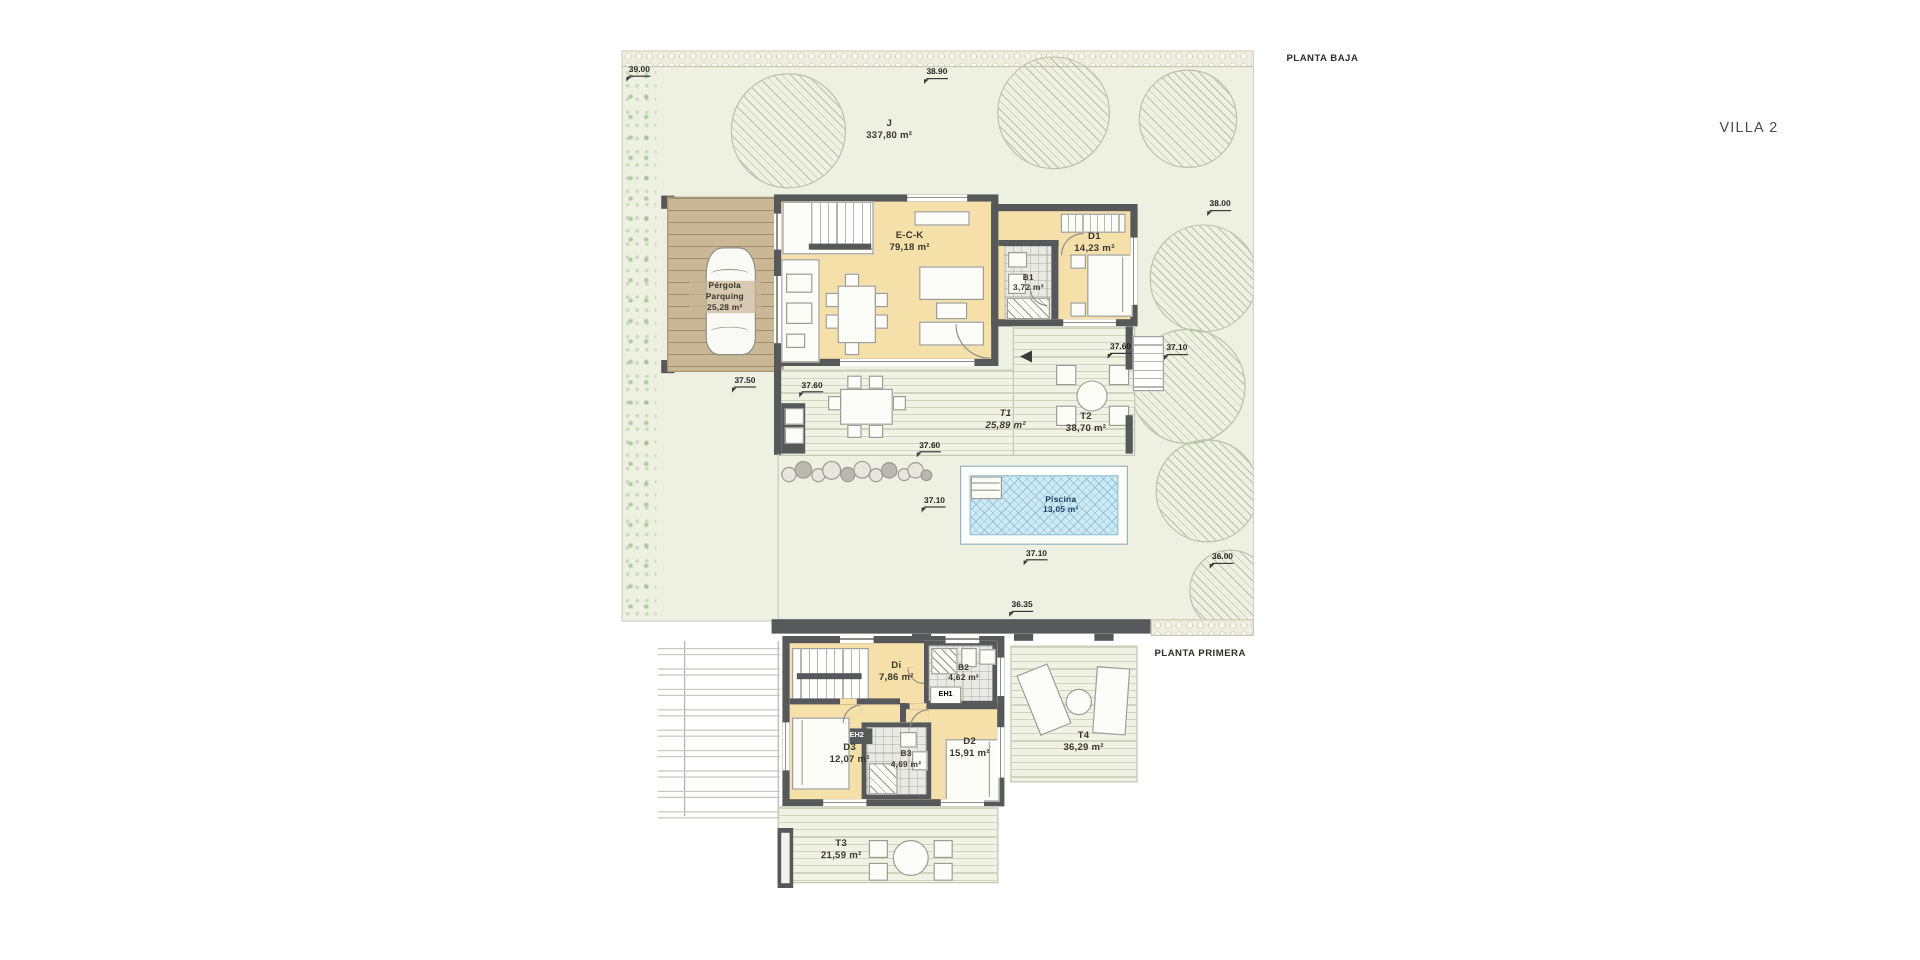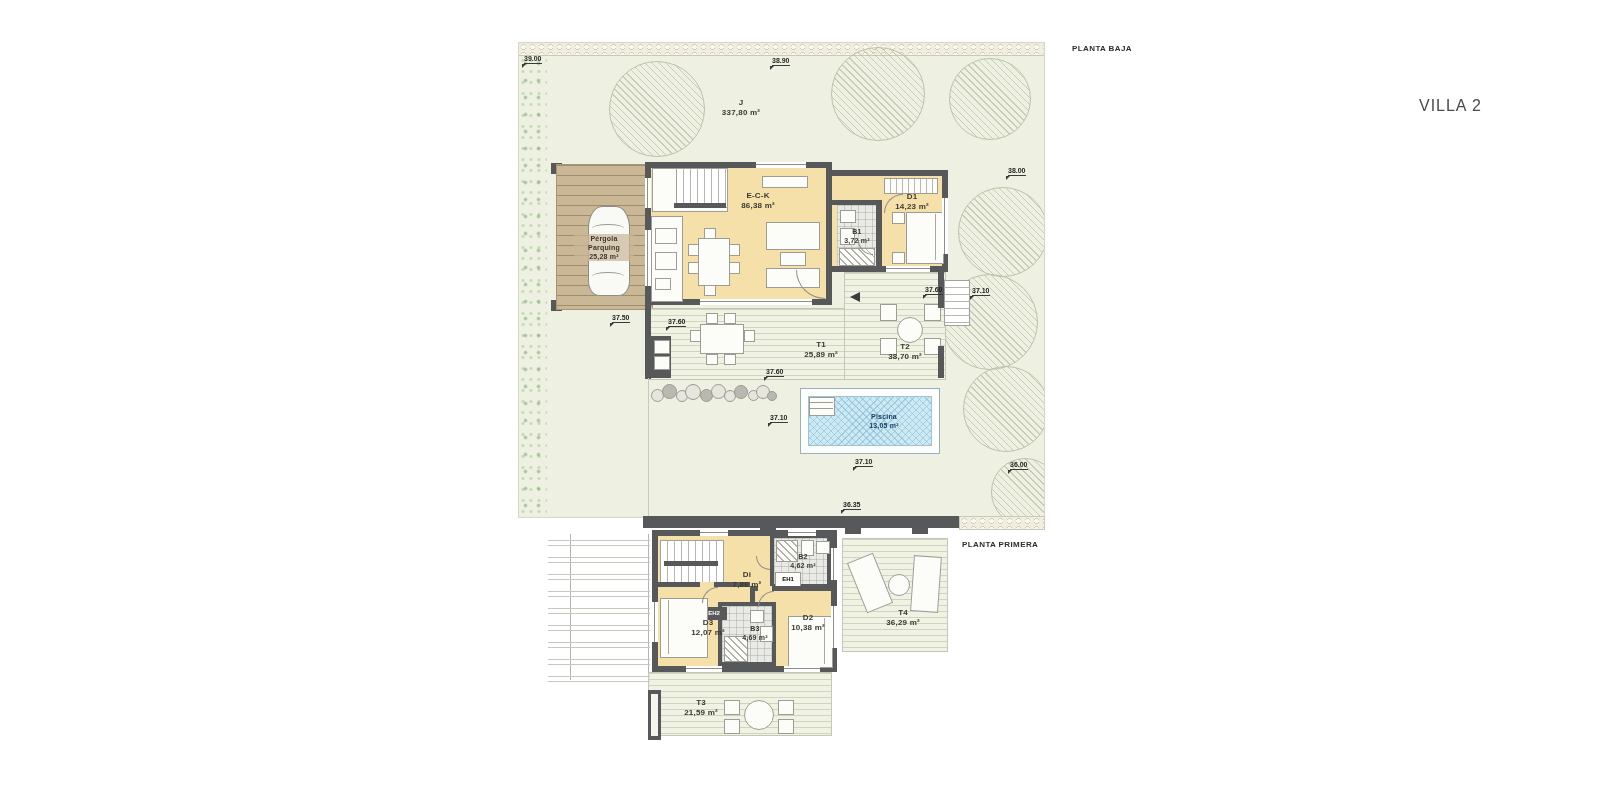--- a/index.html
+++ b/index.html
@@ -54,21 +54,21 @@
        border-radius:100% 0 0 0;}
   .tri-left{position:absolute;width:0;height:0;border-top:5px solid transparent;
        border-bottom:5px solid transparent;border-right:10px solid #3c3c3c;}
   .circle{border-radius:50%;}
   .winH{position:absolute;height:6px;background:linear-gradient(to bottom,#fff 0 2px,#8e8e88 2px 3px,#fff 3px 6px);}
   .winV{position:absolute;width:6px;background:linear-gradient(to right,#fff 0 2px,#8e8e88 2px 3px,#fff 3px 6px);}
 
   
   .title-block{position:absolute;text-align:right;color:#404042;}
   .title1{font-size:21px;font-weight:bold;letter-spacing:1.6px;line-height:24px;}
-  .title2{font-size:16px;letter-spacing:1px;line-height:22px;color:#4a4a4c;}
+  .title2{font-size:12px;letter-spacing:1px;line-height:22px;color:#4a4a4c;}
   .floor-tag{position:absolute;font-size:8px;font-weight:bold;color:#2e2e2c;letter-spacing:.4px;}
   .rlabel{position:absolute;width:60px;font-size:8px;font-weight:bold;color:#3a382f;
           text-align:center;line-height:10px;letter-spacing:.2px;}
   .rlabel.small{font-size:7px;line-height:9px;}
   .rlabel.navy{color:#1d3e63;}
   .closet-label{position:absolute;font-size:6px;font-weight:bold;text-align:center;line-height:13px;}
   .dim{position:absolute;font-size:7px;font-weight:bold;color:#1f1f1f;line-height:7px;
        border-bottom:1px solid #3a3a3a;padding-bottom:1px;}
   .dim::after{content:"";position:absolute;left:-2px;bottom:-5px;width:0;height:0;
        border-top:4px solid #3a3a3a;border-right:4px solid transparent;}
@@ -185,31 +185,31 @@
   <div class="white-box" style="left:880px;top:338px;width:15px;height:15px;"></div>
   <div class="white-box" style="left:924px;top:338px;width:15px;height:15px;"></div>
   <div class="white-box circle" style="left:897px;top:317px;width:24px;height:24px;"></div>
   <div class="wall" style="left:938px;top:272px;width:6px;height:36px;"></div>
   <div class="wall" style="left:938px;top:346px;width:6px;height:32px;"></div>
   <div class="stairsH" style="left:944px;top:280px;width:24px;height:44px;"></div>
   <div class="tri-left" style="left:850px;top:292px;"></div>
 
   <div class="rlabel" style="left:728px;top:191px;">
     <div>E-C-K</div>
-    <div>86,38 m²</div>
+    <div>79,18 m²</div>
   </div>
   <div class="rlabel" style="left:882px;top:192px;">
     <div>D1</div>
     <div>14,23 m²</div>
   </div>
   <div class="rlabel small" style="left:835px;top:227px;width:44px;">
     <div>B1</div>
     <div>3,72 m²</div>
   </div>
-  <div class="rlabel" style="left:791px;top:340px;">
+  <div class="rlabel" style="left:808px;top:340px;font-style:italic;">
     <div>T1</div>
     <div>25,89 m²</div>
   </div>
   <div class="rlabel" style="left:875px;top:342px;">
     <div>T2</div>
     <div>38,70 m²</div>
   </div>
 
   <div class="thin" style="left:648px;top:378px;width:1px;height:138px;"></div>
   <div class="pool-outer" style="left:800px;top:388px;width:138px;height:64px;"></div>
@@ -281,31 +281,31 @@
 
   <div class="deck" style="left:648px;top:672px;width:182px;height:62px;"></div>
   <div class="white-box" style="left:724px;top:700px;width:14px;height:13px;"></div>
   <div class="white-box" style="left:778px;top:700px;width:14px;height:13px;"></div>
   <div class="white-box" style="left:724px;top:719px;width:14px;height:13px;"></div>
   <div class="white-box" style="left:778px;top:719px;width:14px;height:13px;"></div>
   <div class="white-box circle" style="left:744px;top:700px;width:28px;height:28px;"></div>
   <div class="dark-box" style="left:648px;top:690px;width:13px;height:50px;"></div>
   <div style="position:absolute;left:651px;top:694px;width:7px;height:42px;background:#f4f4ef;"></div>
 
-  <div class="rlabel" style="left:717px;top:570px;">
+  <div class="rlabel" style="left:717px;top:550px;">
     <div>Di</div>
     <div>7,86 m²</div>
   </div>
   <div class="rlabel small" style="left:781px;top:552px;width:44px;">
     <div>B2</div>
     <div>4,62 m²</div>
   </div>
   <div class="rlabel" style="left:778px;top:613px;">
     <div>D2</div>
-    <div>10,38 m²</div>
+    <div>15,91 m²</div>
   </div>
   <div class="rlabel" style="left:678px;top:618px;">
     <div>D3</div>
     <div>12,07 m²</div>
   </div>
   <div class="rlabel small" style="left:725px;top:624px;width:60px;">
     <div>B3</div>
     <div>4,69 m²</div>
   </div>
   <div class="rlabel" style="left:873px;top:608px;">

